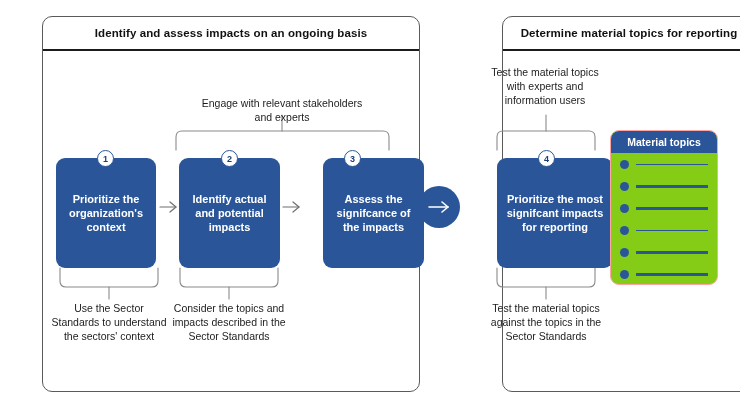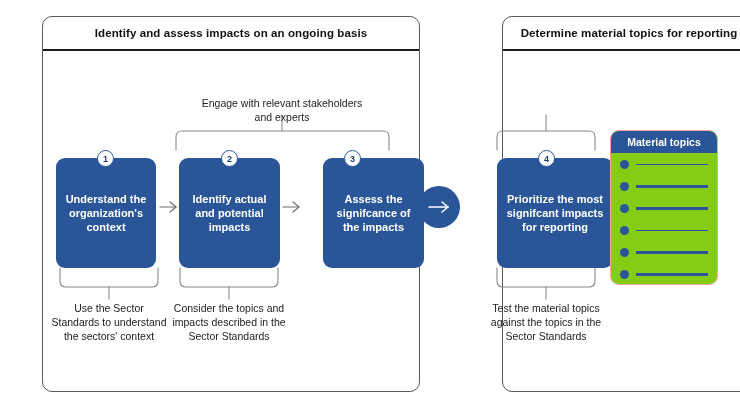--- a/index.html
+++ b/index.html
@@ -199,21 +199,21 @@
       <path d="M160,207 L176,207"></path>
       <path d="M170,202 L176,207 L170,212"></path>
       <path d="M283,207 L299,207"></path>
       <path d="M293,202 L299,207 L293,212"></path>
       <path d="M596,207 L612,207"></path>
       <path d="M606,202 L612,207 L606,212"></path>
     </g>
   </svg>
 
   <div class="step-box" style="left:56px; top:158px; width:100px; height:110px;">
-    <span class="step-box-text">Understand the organization's context</span>
+    <span class="step-box-text">Prioritize the organization's context</span>
   </div>
   <div class="step-badge" style="left:97px; top:150px;">
     <span>1</span>
   </div>
 
   <div class="step-box" style="left:179px; top:158px; width:101px; height:110px;align-items:center;">
     <span class="step-box-text">Identify actual and potential impacts</span>
   </div>
   <div class="step-badge" style="left:221px; top:150px;">
     <span>2</span>
@@ -237,20 +237,21 @@
     <svg width="26" height="16" viewBox="0 0 26 16">
       <g fill="none" stroke="#ffffff" stroke-width="1.6" stroke-linecap="round" stroke-linejoin="round">
         <path d="M3,8 L22,8"></path>
         <path d="M16,3 L22,8 L16,13"></path>
       </g>
     </svg>
   </div>
 
   <div class="note" style="left:192px; top:66px; width:180px;margin-top:31px;">Engage with relevant stakeholders and experts</div>
 
+  <div class="note" style="left:481px; top:66px; width:128px;">Test the material topics with experts and information users</div>
 
   <div class="note" style="left:169px; top:302px; width:120px;">Consider the topics and impacts described in the Sector Standards</div>
 
   <div class="note" style="left:49px; top:302px; width:120px;">Use the Sector Standards to understand the sectors' context</div>
 
   <div class="note" style="left:485px; top:302px; width:122px;">Test the material topics against the topics in the Sector Standards</div>
 
   <div id="material-topics-card">
     <div id="material-topics-title">Material topics</div>
     <div id="material-topics-list">

